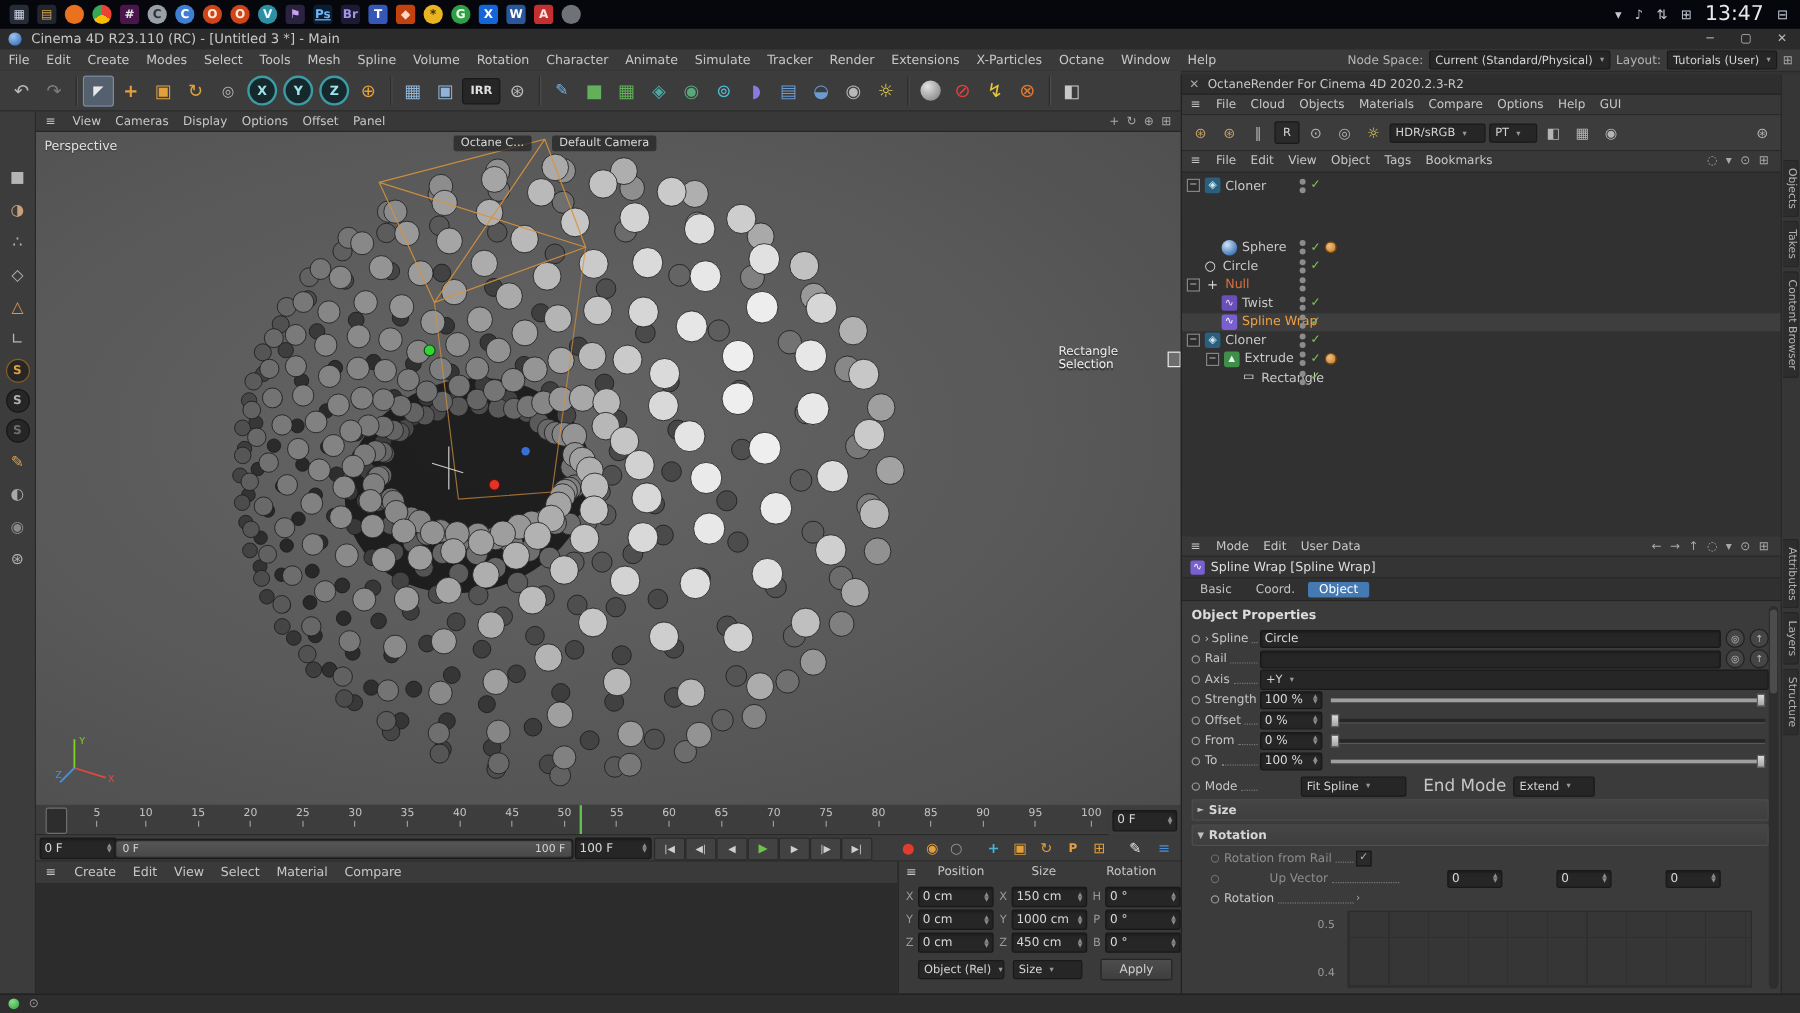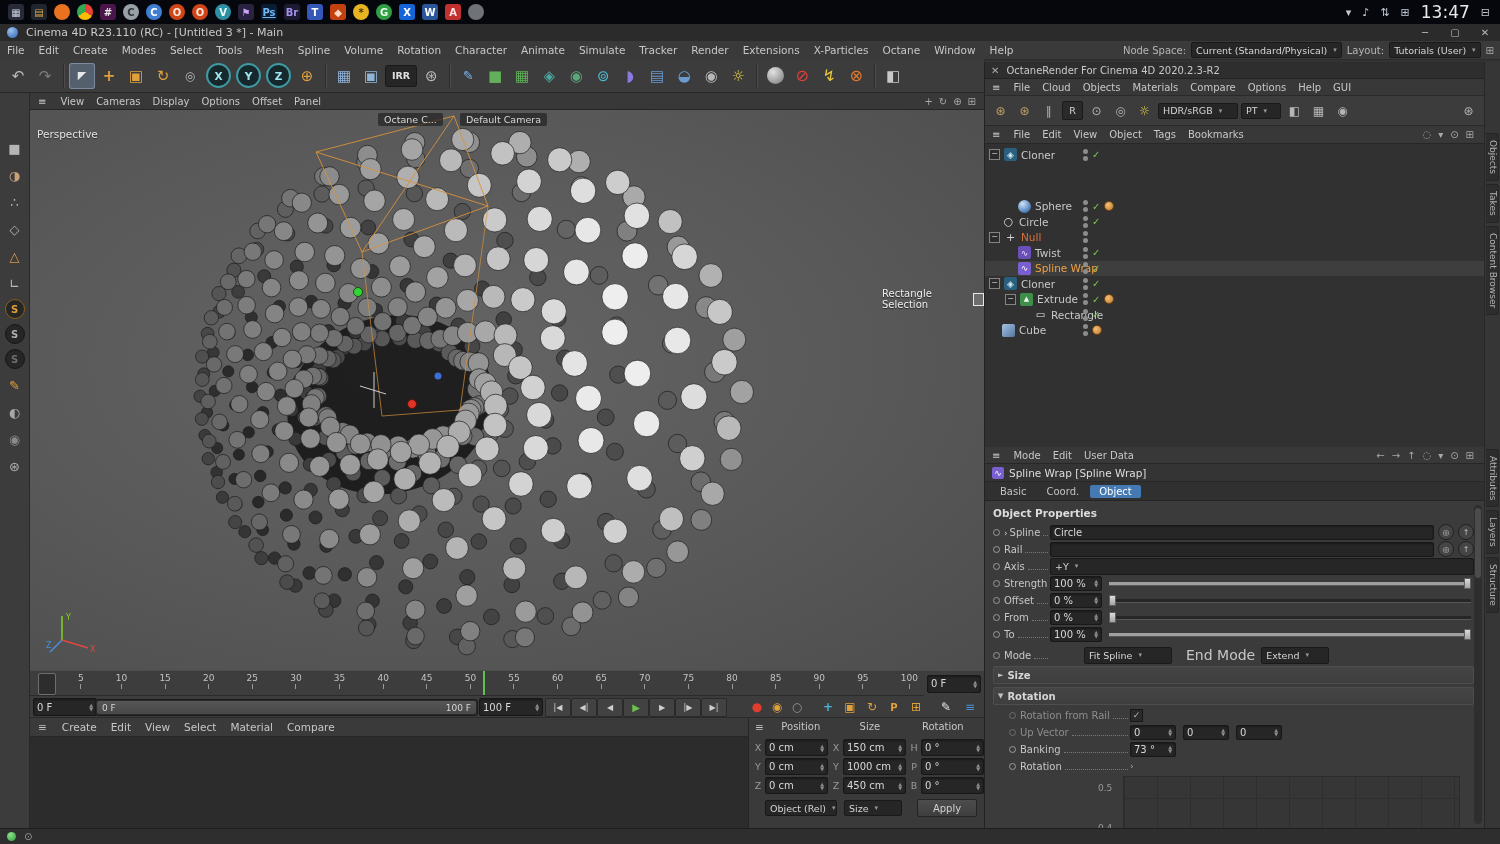--- a/index.html
+++ b/index.html
@@ -46,21 +46,21 @@
   .lbtn{width:22px;height:22px;display:flex;align-items:center;justify-content:center;font-size:13px;color:#b5b5b5;border-radius:3px;}
   .scirc{width:18px;height:18px;border-radius:50%;background:#262626;border:1px solid #171717;font-size:10px;font-weight:bold;display:flex;align-items:center;justify-content:center;}
 
   
   #vpmenu{position:absolute;left:30px;top:93px;width:954px;height:17px;background:#383838;border-bottom:1px solid #262626;display:flex;align-items:center;box-sizing:border-box;}
   #vpmenu .mi{font-size:10px;padding:0 6px;}
   .vp-corner{margin-left:auto;display:flex;gap:6px;padding-right:8px;color:#a8a8a8;font-size:10px;}
   #canvas{position:absolute;left:30px;top:110px;width:954px;height:560px;overflow:hidden;
           background:radial-gradient(ellipse at 42% 45%,#656565 0%,#595959 55%,#4d4d4d 100%);}
   #scene{position:absolute;left:0;top:0;}
-  .vp-label{position:absolute;left:7px;top:18px;font-size:10.5px;color:#e2e2e2;text-shadow:0 1px 1px rgba(0,0,0,.5);}
+  .vp-label{position:absolute;left:7px;top:6px;font-size:10.5px;color:#e2e2e2;text-shadow:0 1px 1px rgba(0,0,0,.5);}
   .cam-pill{position:absolute;top:3px;background:rgba(35,35,35,.72);color:#d8d8d8;font-size:9.5px;padding:1px 6px;border-radius:2px;white-space:nowrap;}
   .hud-rect{position:absolute;left:852px;top:178px;display:flex;align-items:center;gap:5px;color:#f0f0f0;font-size:10px;text-shadow:0 1px 1px rgba(0,0,0,.6);}
   .hud-box{width:11px;height:11px;border:1px solid #e8e8e8;background:rgba(255,255,255,.15);}
   .grid-label{position:absolute;right:24px;top:560px;font-size:10px;color:#e0e0e0;text-shadow:0 1px 1px rgba(0,0,0,.5);}
   #gizmo{position:absolute;left:16px;top:498px;}
 
   
   #ruler{position:absolute;left:30px;top:670px;width:894px;height:26px;background:#3d3d3d;border-top:1px solid #4c4c4c;border-bottom:1px solid #2a2a2a;box-sizing:border-box;}
   .ticks{position:absolute;left:10px;right:6px;top:2px;display:flex;justify-content:space-between;}
   .tick{display:flex;flex-direction:column;align-items:center;gap:1px;}
@@ -1233,32 +1233,20 @@
     <span class="ic ic-rect"></span>
     <span class="om-label">Rectangle</span>
     <span class="om-cols">
         <span class="vdots">
           <i></i>
           <i></i>
         </span>
       <span class="om-check">✓</span>
       </span>
   </div>
-  <div class="om-row">
-    <span class="exp-sp"></span>
-    <span class="ic ic-cube"></span>
-    <span class="om-label">Cube</span>
-    <span class="om-cols">
-        <span class="vdots">
-          <i></i>
-          <i></i>
-        </span>
-      <span class="tag"></span>
-      </span>
-  </div>
 </div>
 
 <div id="am-menu" class="rsec">
   <span class="mi" style="padding:0 7px;">≡</span>
   <div class="row">
 
   <span class="mi">Mode</span>
       <span class="mi">Edit</span>
       <span class="mi">User Data</span>
     </div>
@@ -1412,51 +1400,40 @@
 
   <div class="arow" style="padding-left:16px;">
     <span class="adot" style="opacity:.5;"></span>
     <span class="lbl wide dim">
         <span>Rotation from Rail</span>
         <i></i>
       </span>
     <span class="cb">✓</span>
   </div>
 
-  <div class="arow" style="padding-left:16px;">
+  <div class="arow" style="padding-left:16px;gap:38px;">
     <span class="adot" style="opacity:.5;"></span>
     <span class="lbl wide dim">
         <span>Up Vector</span>
         <i></i>
       </span>
     <span class="field afield" style="width:46px;margin-right:7px;">
         <span>0</span>
         <span class="spin"></span>
       </span>
     <span class="field afield" style="width:46px;margin-right:7px;">
         <span>0</span>
         <span class="spin"></span>
       </span>
     <span class="field afield" style="width:46px;">
         <span>0</span>
         <span class="spin"></span>
       </span>
   </div>
 
-  <div class="arow" style="padding-left:16px;">
-    <span class="adot"></span>
-    <span class="lbl wide">
-        <span>Banking</span>
-        <i></i>
-      </span>
-    <span class="field afield" style="width:46px;">
-        <span>73 °</span>
-        <span class="spin"></span>
-      </span>
-  </div>
 
   <div class="arow" style="padding-left:16px;">
     <span class="adot"></span>
     <span class="lbl wide">
         <span>Rotation</span>
         <i></i>
       </span>
     <span style="font-size:9px;color:#aaa;">›</span>
   </div>
 

